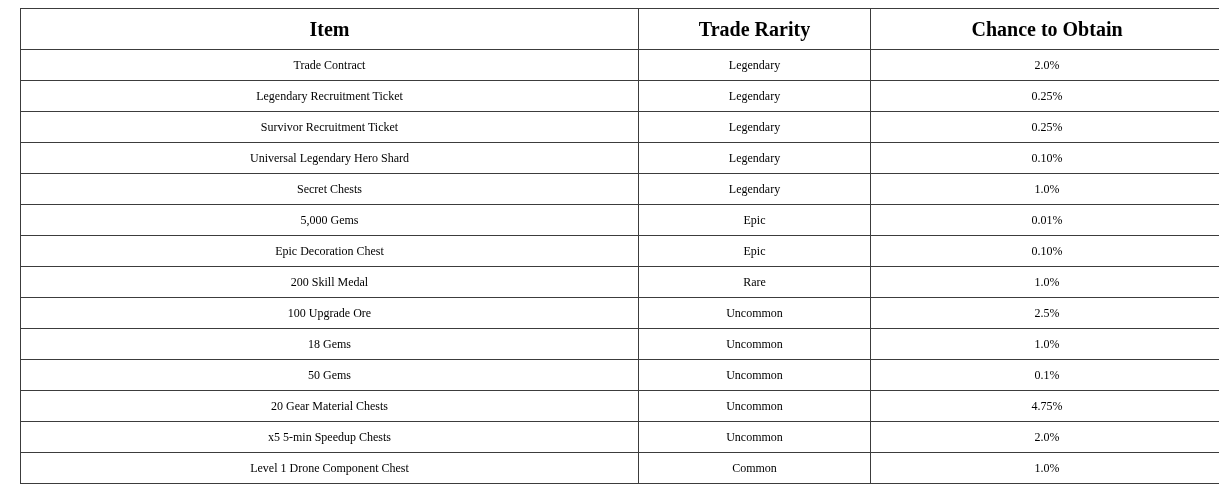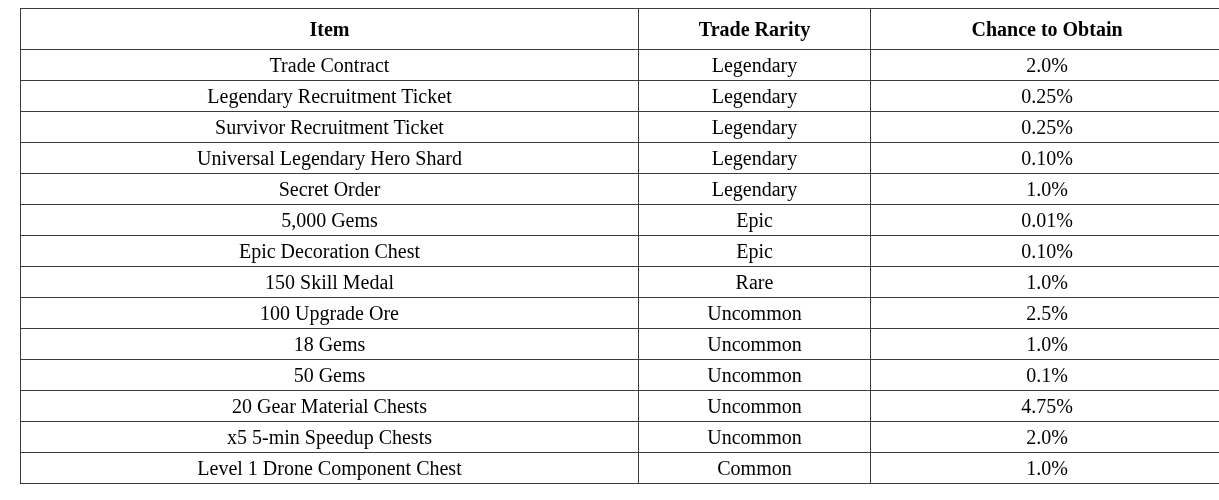--- a/index.html
+++ b/index.html
@@ -29,21 +29,21 @@
   }
   table.loot-table col.c-item    { width: 618px; }
   table.loot-table col.c-rarity  { width: 232px; }
   table.loot-table col.c-chance  { width: 353px; }
 
   table.loot-table th,
   table.loot-table td {
     border: 1px solid #3c3c3c;
     text-align: center;
     vertical-align: middle;
-    font-size: 20px;
+    font-size: 12px;
     line-height: 1.05;
     padding: 4px 6px;
     white-space: nowrap;
     overflow: hidden;
   }
   table.loot-table thead th {
     font-weight: bold;
     font-size: 20px;
     height: 30px;
     padding: 5px 6px;
@@ -85,36 +85,36 @@
           <td>Survivor Recruitment Ticket</td>
           <td>Legendary</td>
           <td>0.25%</td>
         </tr>
         <tr>
           <td>Universal Legendary Hero Shard</td>
           <td>Legendary</td>
           <td>0.10%</td>
         </tr>
         <tr>
-          <td>Secret Order</td>
+          <td>Secret Chests</td>
           <td>Legendary</td>
           <td>1.0%</td>
         </tr>
         <tr>
           <td>5,000 Gems</td>
           <td>Epic</td>
           <td>0.01%</td>
         </tr>
         <tr>
           <td>Epic Decoration Chest</td>
           <td>Epic</td>
           <td>0.10%</td>
         </tr>
         <tr>
-          <td>150 Skill Medal</td>
+          <td>200 Skill Medal</td>
           <td>Rare</td>
           <td>1.0%</td>
         </tr>
         <tr>
           <td>100 Upgrade Ore</td>
           <td>Uncommon</td>
           <td>2.5%</td>
         </tr>
         <tr>
           <td>18 Gems</td>

